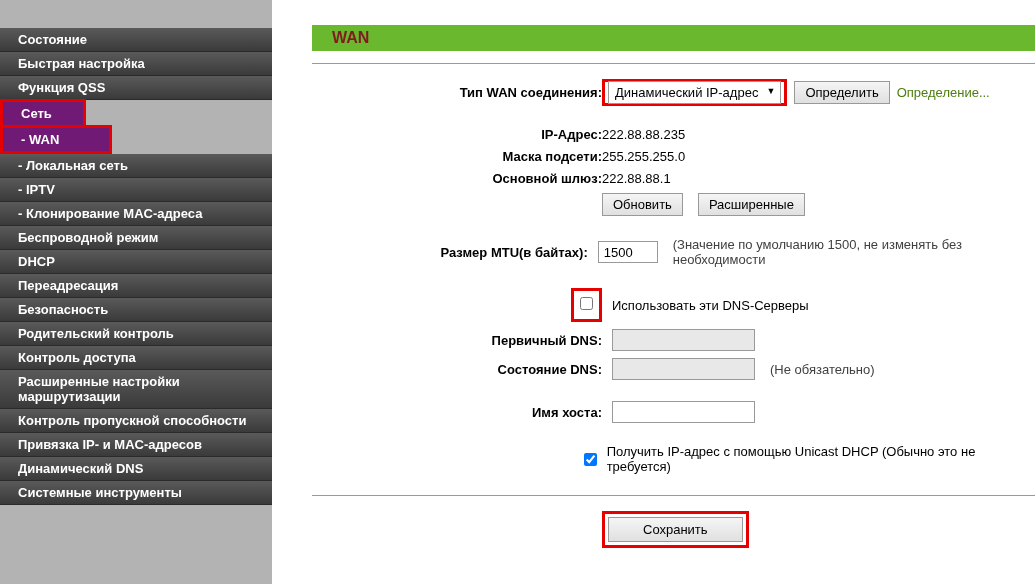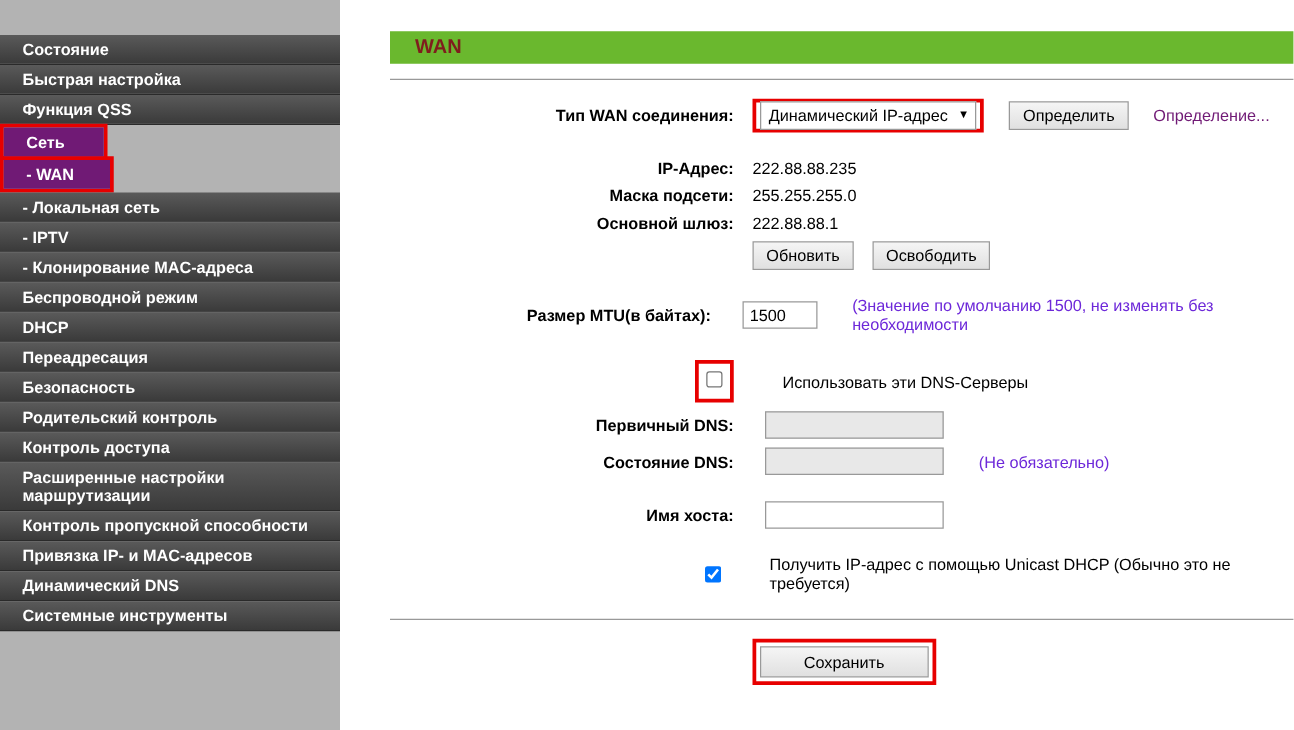--- a/index.html
+++ b/index.html
@@ -53,29 +53,28 @@
       margin-bottom: 15px;
     }
     .form-row {
       display: flex;
       align-items: center;
       margin-bottom: 7px;
     }
     .form-label {
       width: 290px;
       text-align: right;
-      padding-right: 15px;
       font-size: 13px;
       font-weight: bold;
     }
     .form-value {
       font-size: 13px;
       display: flex;
       align-items: center;
-      gap: 20px;
+      gap: 7px;
     }
     .select-box {
       border: 1px solid #999;
       padding: 3px 22px 3px 6px;
       font-size: 13px;
       background: #fff;
       position: relative;
       cursor: pointer;
     }
     .select-box::after {
@@ -91,69 +90,69 @@
       display: inline-block;
     }
     .btn {
       border: 1px solid #999;
       background: linear-gradient(to bottom, #f5f5f5, #e0e0e0);
       padding: 3px 10px;
       font-size: 13px;
       cursor: pointer;
     }
     .link {
-      color: #701a75;
+      color: #4d7c0f;
       cursor: pointer;
       font-size: 13px;
     }
     .text-input {
       border: 1px solid #999;
       padding: 2px 5px;
       width: 143px;
       font-size: 13px;
       height: 22px;
       background: #fff;
       margin-left: 10px;
     }
     .text-input.disabled {
       background: #e8e8e8;
     }
     .hint {
       font-size: 13px;
-      color: #6d28d9;
+      color: #404040;
       margin-left: 8px;
     }
     .checkbox {
       width: 13px;
       height: 13px;
     }
     .checkbox-text {
       font-size: 13px;
-      margin-left: 24px;
+      margin-left: 10px;
     }
     .spacer {
       height: 14px;
     }
     .btn-row {
       display: flex;
       gap: 15px;
     }
   </style>
 </head>
 <body>
 
 <div class="container">
   <div class="sidebar">
     <div class="sidebar-item">Состояние</div>
     <div class="sidebar-item">Быстрая настройка</div>
     <div class="sidebar-item">Функция QSS</div>
     <div style="display:inline-block;border:3px solid #e70000;margin-top:-1px;">
       <div class="sidebar-item selected" style="width:80px;border:none;">Сеть</div>
     </div>
-    <div style="display:block;border:3px solid #e70000;width:91px;margin-top:-3px;">
+    <div style="display:block;border:3px solid #e70000;width:112px;margin-top:-3px;">
       <div class="sidebar-item selected" style="border:none;">- WAN</div>
     </div>
     <div class="sidebar-item">- Локальная сеть</div>
     <div class="sidebar-item">- IPTV</div>
     <div class="sidebar-item">- Клонирование MAC-адреса</div>
     <div class="sidebar-item">Беспроводной режим</div>
     <div class="sidebar-item">DHCP</div>
     <div class="sidebar-item">Переадресация</div>
     <div class="sidebar-item">Безопасность</div>
     <div class="sidebar-item">Родительский контроль</div>
@@ -191,21 +190,21 @@
       <div class="form-value">255.255.255.0</div>
     </div>
     <div class="form-row">
       <div class="form-label">Основной шлюз:</div>
       <div class="form-value">222.88.88.1</div>
     </div>
     <div class="form-row">
       <div class="form-label"></div>
       <div class="form-value btn-row">
         <button class="btn">Обновить</button>
-        <button class="btn">Освободить</button>
+        <button class="btn">Расширенные</button>
       </div>
     </div>
 
     <div class="spacer"></div>
 
     <div class="form-row">
       <div class="form-label">Размер MTU(в байтах):</div>
       <div class="form-value">
         <input type="text" class="text-input" style="width: 60px;" value="1500">
         <span class="hint">(Значение по умолчанию 1500, не изменять без необходимости</span>

